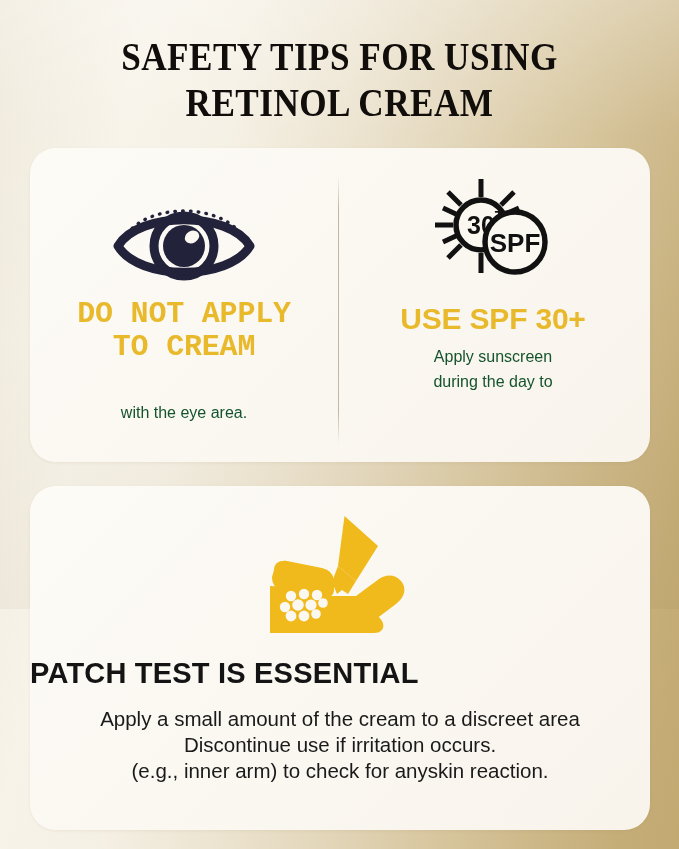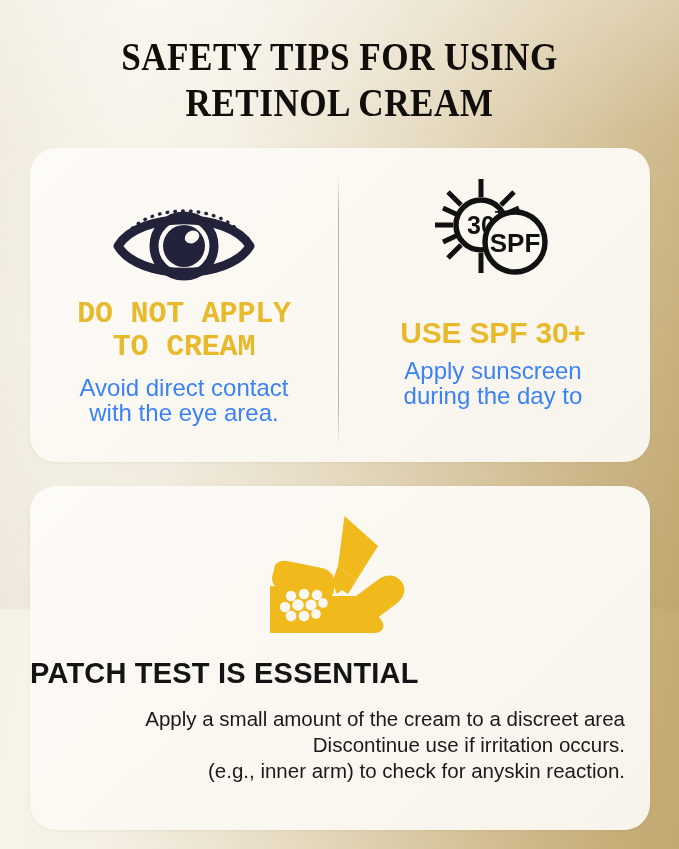--- a/index.html
+++ b/index.html
@@ -79,46 +79,46 @@
   #spf-icon-wrap { height:110px; margin-top:14px; }
 
   .head-yellow {
     color:#e9b92c;
     font-weight:700;
     font-size:30px;
     line-height:33px;
     letter-spacing:-0.2px;
   }
   #panel-left .head-yellow  { margin-top:10px;font-family:Liberation Mono, monospace; }
-  #panel-right .head-yellow { margin-top:32px; }
+  #panel-right .head-yellow { margin-top:18px; }
 
   .body-text {
-    color:#3b82f6;
-    font-size:24px;
+    color:#14532d;
+    font-size:16px;
     line-height:24.5px;
     margin-top:12px;
   }
   #panel-right .body-text { margin-top:10px; }
 
   
   #hand-icon-wrap {
     position:absolute; left:0; top:508px; width:679px;
     display:flex; justify-content:center;
   }
   #patch-title {
     position:absolute; left:30px; top:657px; width:620px;
     text-align:left;
     color:#141414;
     font-weight:700;
     font-size:29px;
     letter-spacing:0.2px;
   }
   #patch-body {
     position:absolute; left:55px; top:706px; width:570px;
-    text-align:right;
+    text-align:center;
     color:#1a1a1a;
     font-size:20.5px;
     line-height:26px;
   }
   #patch-body span { display:block; }
 </style>
 </head>
 <body>
 
 <div class="page">
@@ -149,21 +149,21 @@
         <ellipse cx="83" cy="54" rx="7.5" ry="6" fill="#FBF8F2" transform="rotate(-30 83 54)"></ellipse>
       </svg>
     </div>
 
     <div class="head-yellow">
       <span>DO NOT APPLY</span><br>
       <span>TO CREAM</span>
     </div>
 
     <div class="body-text">
-      <span>Avoid direct contact</span><br>
+      <br>
       <span>with the eye area.</span>
     </div>
   </div>
 
   <div class="panel" id="panel-right">
 
     <div class="icon-wrap" id="spf-icon-wrap">
       <svg width="128" height="104" viewBox="0 0 128 104" aria-hidden="true">
         <g stroke="#111111" stroke-width="5" stroke-linecap="butt">
 

